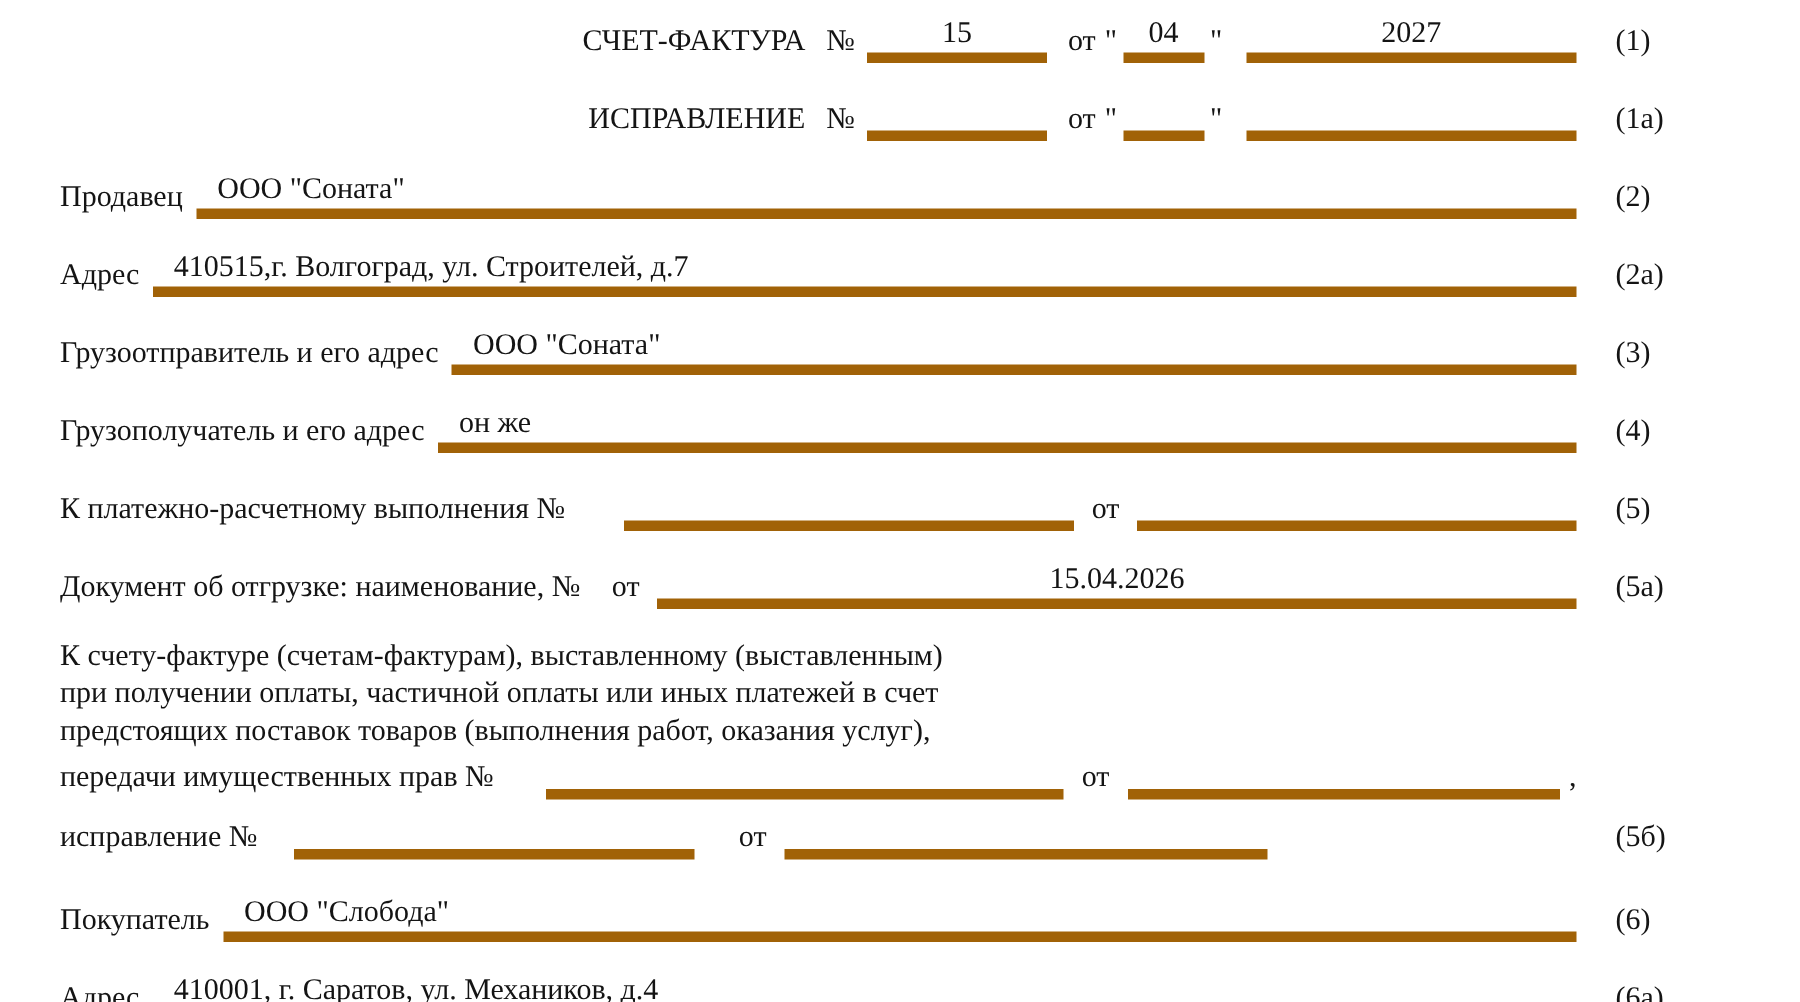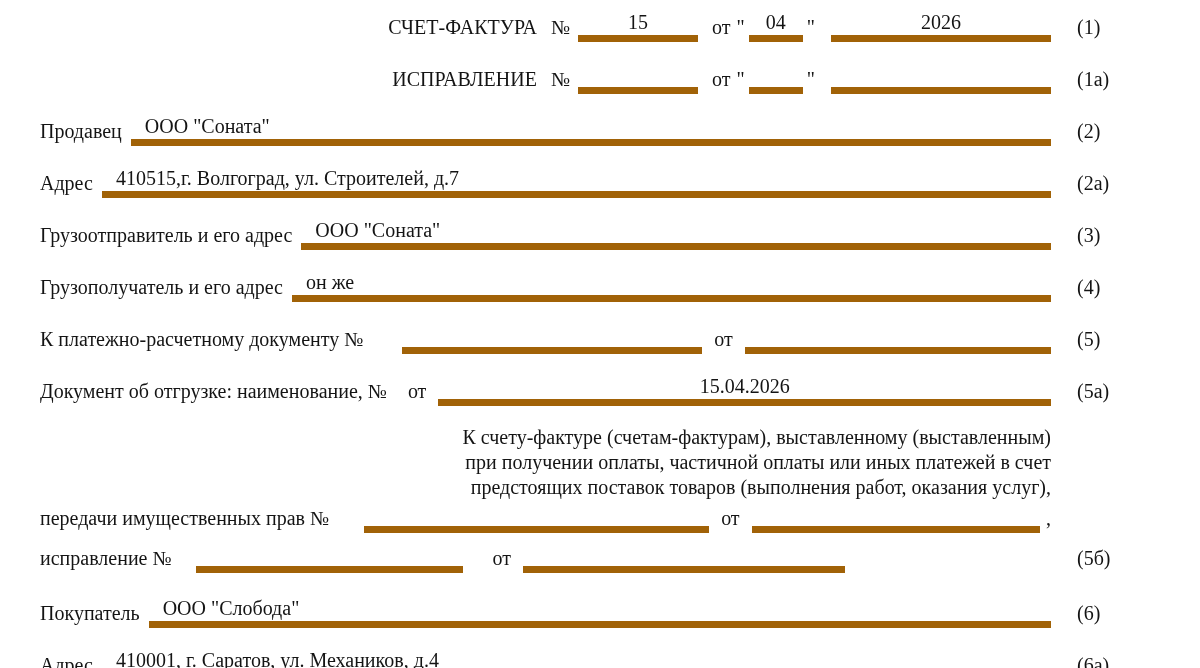--- a/index.html
+++ b/index.html
@@ -30,21 +30,21 @@
   .w54{width:54px;margin-left:4px;}
   .hdr .ot{margin-left:14px;}
   .hdr .q{margin-left:6px;}
   .hdr .q2{margin-left:4px;}
   .yr{margin-left:16px;}
   
   .mid5{width:300px;margin-left:30px;}
   .mid5a{width:276px;margin-left:20px;}
   .otmid{margin:0 12px;}
   
-  .para{margin:17px 105px 0 40px;line-height:25px;text-align:right;}
+  .para{margin:17px 105px 0 40px;line-height:25px;}
   .pline{white-space:nowrap;}
   .l4{margin-top:0;margin-bottom:7px;}
   .l4 .c1{width:345px;margin-left:26px;}
   .l4 .cgrow{margin-right:6px;}
   .l5{margin-bottom:22px;}
   .l5 .c1{width:267px;margin-left:15px;}
   .l5 .ot{margin:0 12px 0 30px;}
   .l5 .c2{width:322px;}
   .mb21{margin-bottom:19px;}
 </style>
@@ -53,21 +53,21 @@
 
 <div class="page">
 
   <div class="row hdr">
     <span class="lblbox"><span>СЧЕТ-ФАКТУРА</span><span class="nosign">№</span></span>
     <span class="cell w120 ctr">15</span>
     <span class="ot">от</span>
     <span class="q">"</span>
     <span class="cell w54 ctr">04</span>
     <span class="q q2">"</span>
-    <span class="cell grow ctr yr">2026</span>
+    <span class="cell grow ctr yr">2027</span>
     <span class="ref">(1)</span>
   </div>
 
   <div class="row hdr">
     <span class="lblbox"><span>ИСПРАВЛЕНИЕ</span><span class="nosign">№</span></span>
     <span class="cell w120 ctr"></span>
     <span class="ot">от</span>
     <span class="q">"</span>
     <span class="cell w54 ctr"></span>
     <span class="q q2">"</span>
@@ -94,21 +94,21 @@
     <span class="ref">(3)</span>
   </div>
 
   <div class="row">
     <span class="lbl">Грузополучатель и его адрес</span>
     <span class="cell grow val">он же</span>
     <span class="ref">(4)</span>
   </div>
 
   <div class="row">
-    <span class="lbl">К платежно-расчетному документу №</span>
+    <span class="lbl">К платежно-расчетному выполнения №</span>
     <span class="cell mid5 ctr"></span>
     <span class="ot otmid">от</span>
     <span class="cell grow ctr"></span>
     <span class="ref">(5)</span>
   </div>
 
   <div class="row">
     <span class="lbl">Документ об отгрузке: наименование, №</span>
     <span class="ot otmid">от</span>
     <span class="cell grow ctr">15.04.2026</span>

